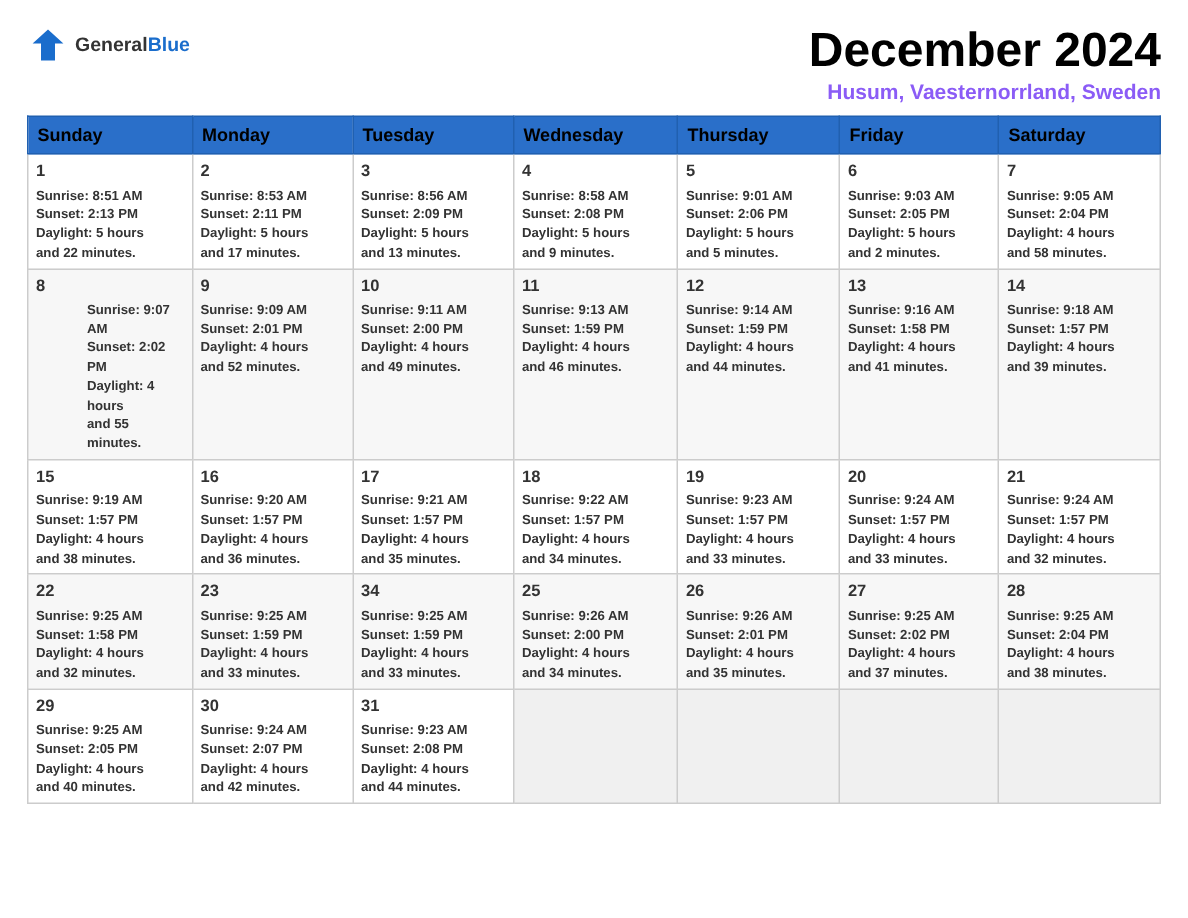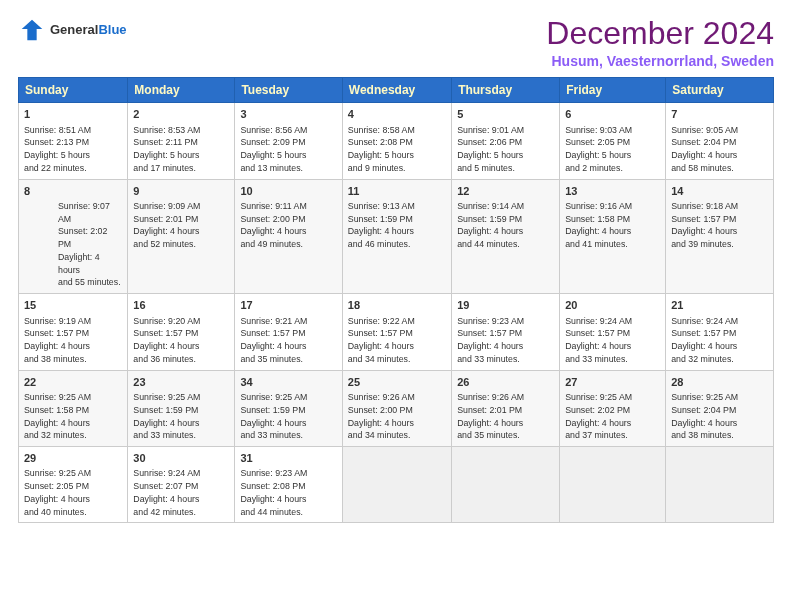--- a/index.html
+++ b/index.html
@@ -43,38 +43,38 @@
     }
     .logo-icon {
       width: 28px;
       height: 28px;
     }
     .title-block {
       text-align: right;
     }
     .main-title {
       font-size: 32px;
-      font-weight: normal;
-      color: #701a75;
+      font-weight: bold;
+      color: #000000;
       line-height: 1.1;
     }
     .subtitle {
       font-size: 14px;
       color: #8b5cf6;
       margin-top: 2px;
       font-weight: bold;
     }
     .calendar {
       width: 100%;
       border-collapse: collapse;
       font-size: 9.5px;
     }
     .calendar thead tr th {
       background: #2a6fc9;
-      color: #fef9c3;
+      color: #000000;
       font-size: 12px;
       font-weight: bold;
       padding: 5px 6px;
       text-align: left;
       border: 1px solid #2060b0;
     }
     .calendar tbody tr td {
       vertical-align: top;
       padding: 4px 5px;
       border: 1px solid #ccc;
@@ -96,20 +96,21 @@
     .day-num {
       font-size: 11px;
       font-weight: bold;
       display: block;
       margin-bottom: 1px;
     }
     .day-info {
       font-size: 8.8px;
       color: #333;
       line-height: 1.45;
+      font-weight: bold;
     }
   </style>
 </head>
 <body>
 
 <div class="page">
   <div class="header">
     <div class="logo">
       <svg class="logo-icon" viewBox="0 0 30 30">
         <polygon points="15,4 26,14 20,14 20,26 10,26 10,14 4,14" fill="#1a6dcc"></polygon>

